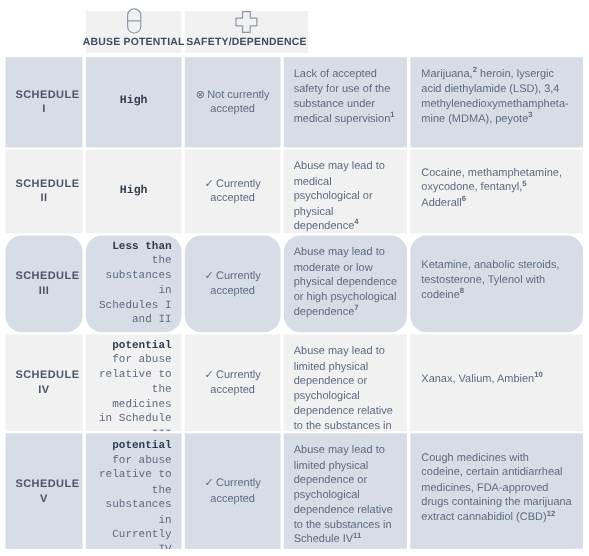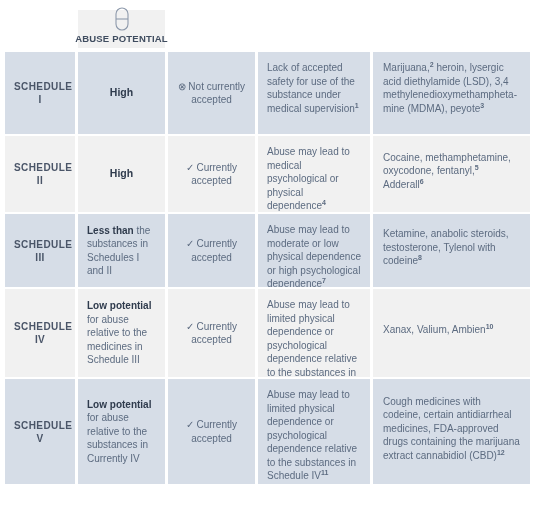--- a/index.html
+++ b/index.html
@@ -76,21 +76,21 @@
   }
   .data-row {
     display: flex;
     gap: 3px;
   }
   .data-row.shade-dark .cell { background: #d6dde7; }
   .data-row.shade-light .cell { background: #f1f1f1; }
 
   .row-1 .cell { height: 82px; }
   .row-2 .cell { height: 76px; }
-  .row-3 .cell { height: 73px; }
+  .row-3 .cell { height: 88px; border-radius: 15px; }
   .row-4 .cell { height: 88px; }
   .row-5 .cell { height: 105px; }
 
   .cell {
     box-sizing: border-box;
     display: flex;
     flex-direction: column;
     justify-content: center;
     padding: 6px 9px;
     overflow: hidden;
@@ -99,24 +99,25 @@
   .cell-schedule {
     text-align: center;
     font-size: 10px;
     font-weight: 700;
     letter-spacing: 0.4px;
     color: #4a5568;
     line-height: 13px;
   }
   .cell-abuse {
     align-items: center;
-    text-align: left;
+    text-align: right;
     font-size: 10px;
     color: #5c6b80;
     line-height: 13.5px;
+    font-family: Liberation Mono, monospace;
   }
   .cell-abuse .lead {
     font-weight: 700;
     color: #2f3b4d;
   }
   .cell-abuse.single .lead { font-size: 10.5px; }
 
   .cell-medical {
     align-items: center;
     text-align: center;
@@ -184,20 +185,28 @@
       <div class="header-icon">
         <svg class="icon-svg" width="20" height="28" viewBox="0 0 20 28" fill="none" stroke="#8d99ab" stroke-width="1.1">
           <rect x="4" y="3" width="12" height="22" rx="6" ry="6"></rect>
           <line x1="4" y1="14" x2="16" y2="14"></line>
         </svg>
       </div>
       <div class="header-label">ABUSE POTENTIAL</div>
     </div>
 
 
+    <div class="header-cell col-safety">
+      <div class="header-icon">
+        <svg class="icon-svg" width="26" height="26" viewBox="0 0 26 26" fill="none" stroke="#8d99ab" stroke-width="1.1">
+          <path d="M9.5 3.5 h7 v6 h6 v7 h-6 v6 h-7 v-6 h-6 v-7 h6 z" stroke-linejoin="round"></path>
+        </svg>
+      </div>
+      <div class="header-label">SAFETY/DEPENDENCE</div>
+    </div>
 
   </div>
 
   <div class="body-rows">
 
     <div class="data-row row-1 shade-dark">
       <div class="cell cell-schedule col-schedule">
         <span>SCHEDULE</span>
         <span>I</span>
       </div>

